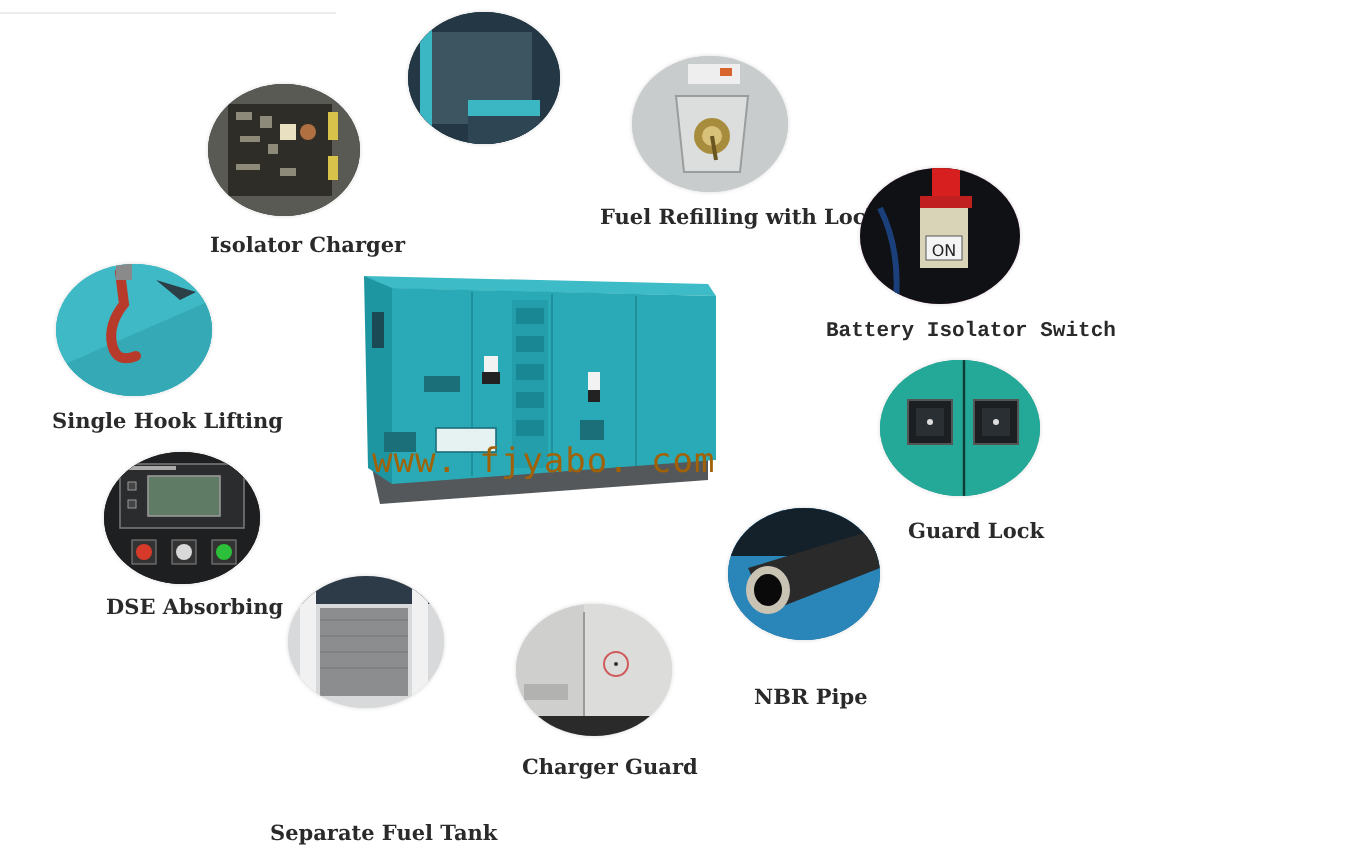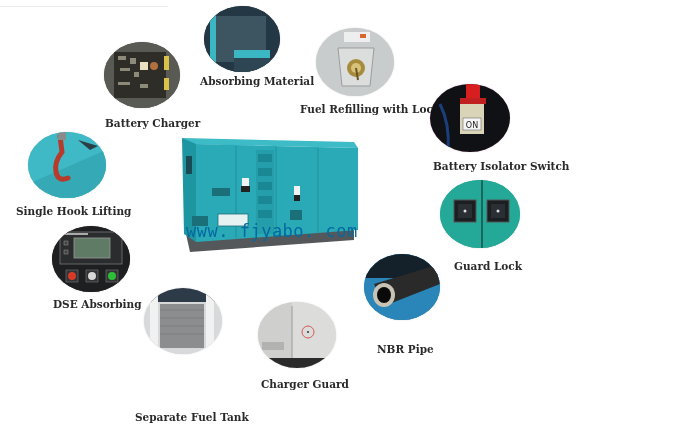--- a/index.html
+++ b/index.html
@@ -3,59 +3,58 @@
 <meta charset="utf-8">
 <style>
   html, body { margin:0; padding:0; background:#ffffff; }
   body { width:674px; height:430px; position:relative; overflow:hidden;
          font-family:"DejaVu Serif","Liberation Serif",serif; }
   .topline { position:absolute; left:0; top:6px; width:168px; height:1px; background:#ececec; }
   .circle { position:absolute; border-radius:50%; overflow:hidden; box-shadow:0 0 2px rgba(0,0,0,0.15); }
   .label { position:absolute; font-weight:bold; font-size:10.5px; color:#2a2a2a; white-space:nowrap; line-height:13px; }
   .gen { position:absolute; }
   .watermark { position:absolute; left:186px; top:221px; font-family:"DejaVu Sans Mono","Liberation Mono",monospace;
-               font-size:17px; color:#0369a1; letter-spacing:0.5px; }
+               font-size:17px; color:#a16207; letter-spacing:0.5px; }
 </style>
 </head>
 <body>
 
 <div class="topline"></div>
 
 <div class="circle" style="left:204px;top:6px;width:76px;height:66px;background:#1c2e38;">
   <svg width="76" height="66" viewBox="0 0 76 66">
     <rect x="0" y="0" width="76" height="66" fill="#233844"></rect>
     <rect x="6" y="4" width="6" height="62" fill="#3bb6c3"></rect>
     <rect x="12" y="10" width="50" height="46" fill="#3d5561"></rect>
     <rect x="30" y="44" width="36" height="8" fill="#3bb6c3"></rect>
     <rect x="30" y="52" width="36" height="14" fill="#2e4653"></rect>
   </svg>
 </div>
 <div class="label" style="left:200px;top:75px;">
-  <div>Absorbing Material</div>
 </div>
 
 <div class="circle" style="left:104px;top:42px;width:76px;height:66px;background:#3a3a38;">
   <svg width="76" height="66" viewBox="0 0 76 66">
     <rect width="76" height="66" fill="#5a5a55"></rect>
     <rect x="10" y="10" width="52" height="46" fill="#2f2d28"></rect>
     <g fill="#8d8a7a">
       <rect x="14" y="14" width="8" height="4"></rect>
         <rect x="26" y="16" width="6" height="6"></rect>
       <rect x="16" y="26" width="10" height="3"></rect>
         <rect x="30" y="30" width="5" height="5"></rect>
       <rect x="14" y="40" width="12" height="3"></rect>
         <rect x="36" y="42" width="8" height="4"></rect>
     </g>
     <rect x="36" y="20" width="8" height="8" fill="#e8e0c0"></rect>
     <circle cx="50" cy="24" r="4" fill="#b07040"></circle>
     <rect x="60" y="14" width="5" height="14" fill="#d9c24a"></rect>
     <rect x="60" y="36" width="5" height="12" fill="#d9c24a"></rect>
   </svg>
 </div>
-<div class="label" style="left:105px;top:117px;">Battery Charger</div>
+<div class="label" style="left:105px;top:117px;">Isolator Charger</div>
 
 <div class="circle" style="left:316px;top:28px;width:78px;height:68px;background:#cfd2d2;">
   <svg width="78" height="68" viewBox="0 0 78 68">
     <rect width="78" height="68" fill="#c9cccc"></rect>
     <rect x="28" y="4" width="26" height="10" fill="#eeeeee"></rect>
     <rect x="44" y="6" width="6" height="4" fill="#d9652e"></rect>
     <polygon points="22,20 58,20 54,58 26,58" fill="#dcdede" stroke="#9a9d9d" stroke-width="1"></polygon>
     <circle cx="40" cy="40" r="9" fill="#a88c3e"></circle>
     <circle cx="40" cy="40" r="5" fill="#d8c27a"></circle>
     <line x1="40" y1="40" x2="42" y2="52" stroke="#6a5520" stroke-width="2"></line>
@@ -67,32 +66,32 @@
   <svg width="80" height="68" viewBox="0 0 80 68">
     <rect width="80" height="68" fill="#101114"></rect>
     <path d="M10 20 Q20 40 18 66" stroke="#1b3f7a" stroke-width="3" fill="none"></path>
     <rect x="36" y="0" width="14" height="18" fill="#d71f1f"></rect>
     <rect x="30" y="14" width="26" height="6" fill="#c02020"></rect>
     <rect x="30" y="20" width="24" height="30" fill="#d9d4b8"></rect>
     <rect x="33" y="34" width="18" height="12" fill="#f4f4f4" stroke="#555" stroke-width="0.5"></rect>
     <text x="42" y="44" font-size="8" text-anchor="middle" fill="#222" font-family="DejaVu Sans, sans-serif">ON</text>
   </svg>
 </div>
-<div class="label" style="left:433px;top:160px;">Battery Isolator Switch</div>
+<div class="label" style="left:413px;top:160px;font-family:Liberation Mono, monospace;">Battery Isolator Switch</div>
 
 <div class="circle" style="left:28px;top:132px;width:78px;height:66px;background:#3ab8c4;">
   <svg width="78" height="66" viewBox="0 0 78 66">
     <rect width="78" height="66" fill="#3fb9c5"></rect>
     <polygon points="0,52 78,18 78,66 0,66" fill="#35aab6"></polygon>
     <path d="M32 4 L34 20 Q26 30 28 40 Q30 50 40 46" stroke="#b83a2a" stroke-width="5" fill="none" stroke-linecap="round"></path>
     <rect x="30" y="0" width="8" height="8" fill="#8a8a8a"></rect>
     <polygon points="50,8 70,14 62,18" fill="#2c3e46"></polygon>
   </svg>
 </div>
-<div class="label" style="left:16px;top:205px;">Single Hook Lifting</div>
+<div class="label" style="left:26px;top:205px;">Single Hook Lifting</div>
 
 <div class="circle" style="left:440px;top:180px;width:80px;height:68px;background:#20a392;">
   <svg width="80" height="68" viewBox="0 0 80 68">
     <rect width="80" height="68" fill="#24a898"></rect>
     <line x1="42" y1="0" x2="42" y2="68" stroke="#0f3c36" stroke-width="1.2"></line>
     <rect x="14" y="20" width="22" height="22" fill="#1b1f22" stroke="#555" stroke-width="1"></rect>
     <rect x="18" y="24" width="14" height="14" fill="#2a2f33"></rect>
     <circle cx="25" cy="31" r="1.5" fill="#ddd"></circle>
     <rect x="47" y="20" width="22" height="22" fill="#1b1f22" stroke="#555" stroke-width="1"></rect>
     <rect x="51" y="24" width="14" height="14" fill="#2a2f33"></rect>

